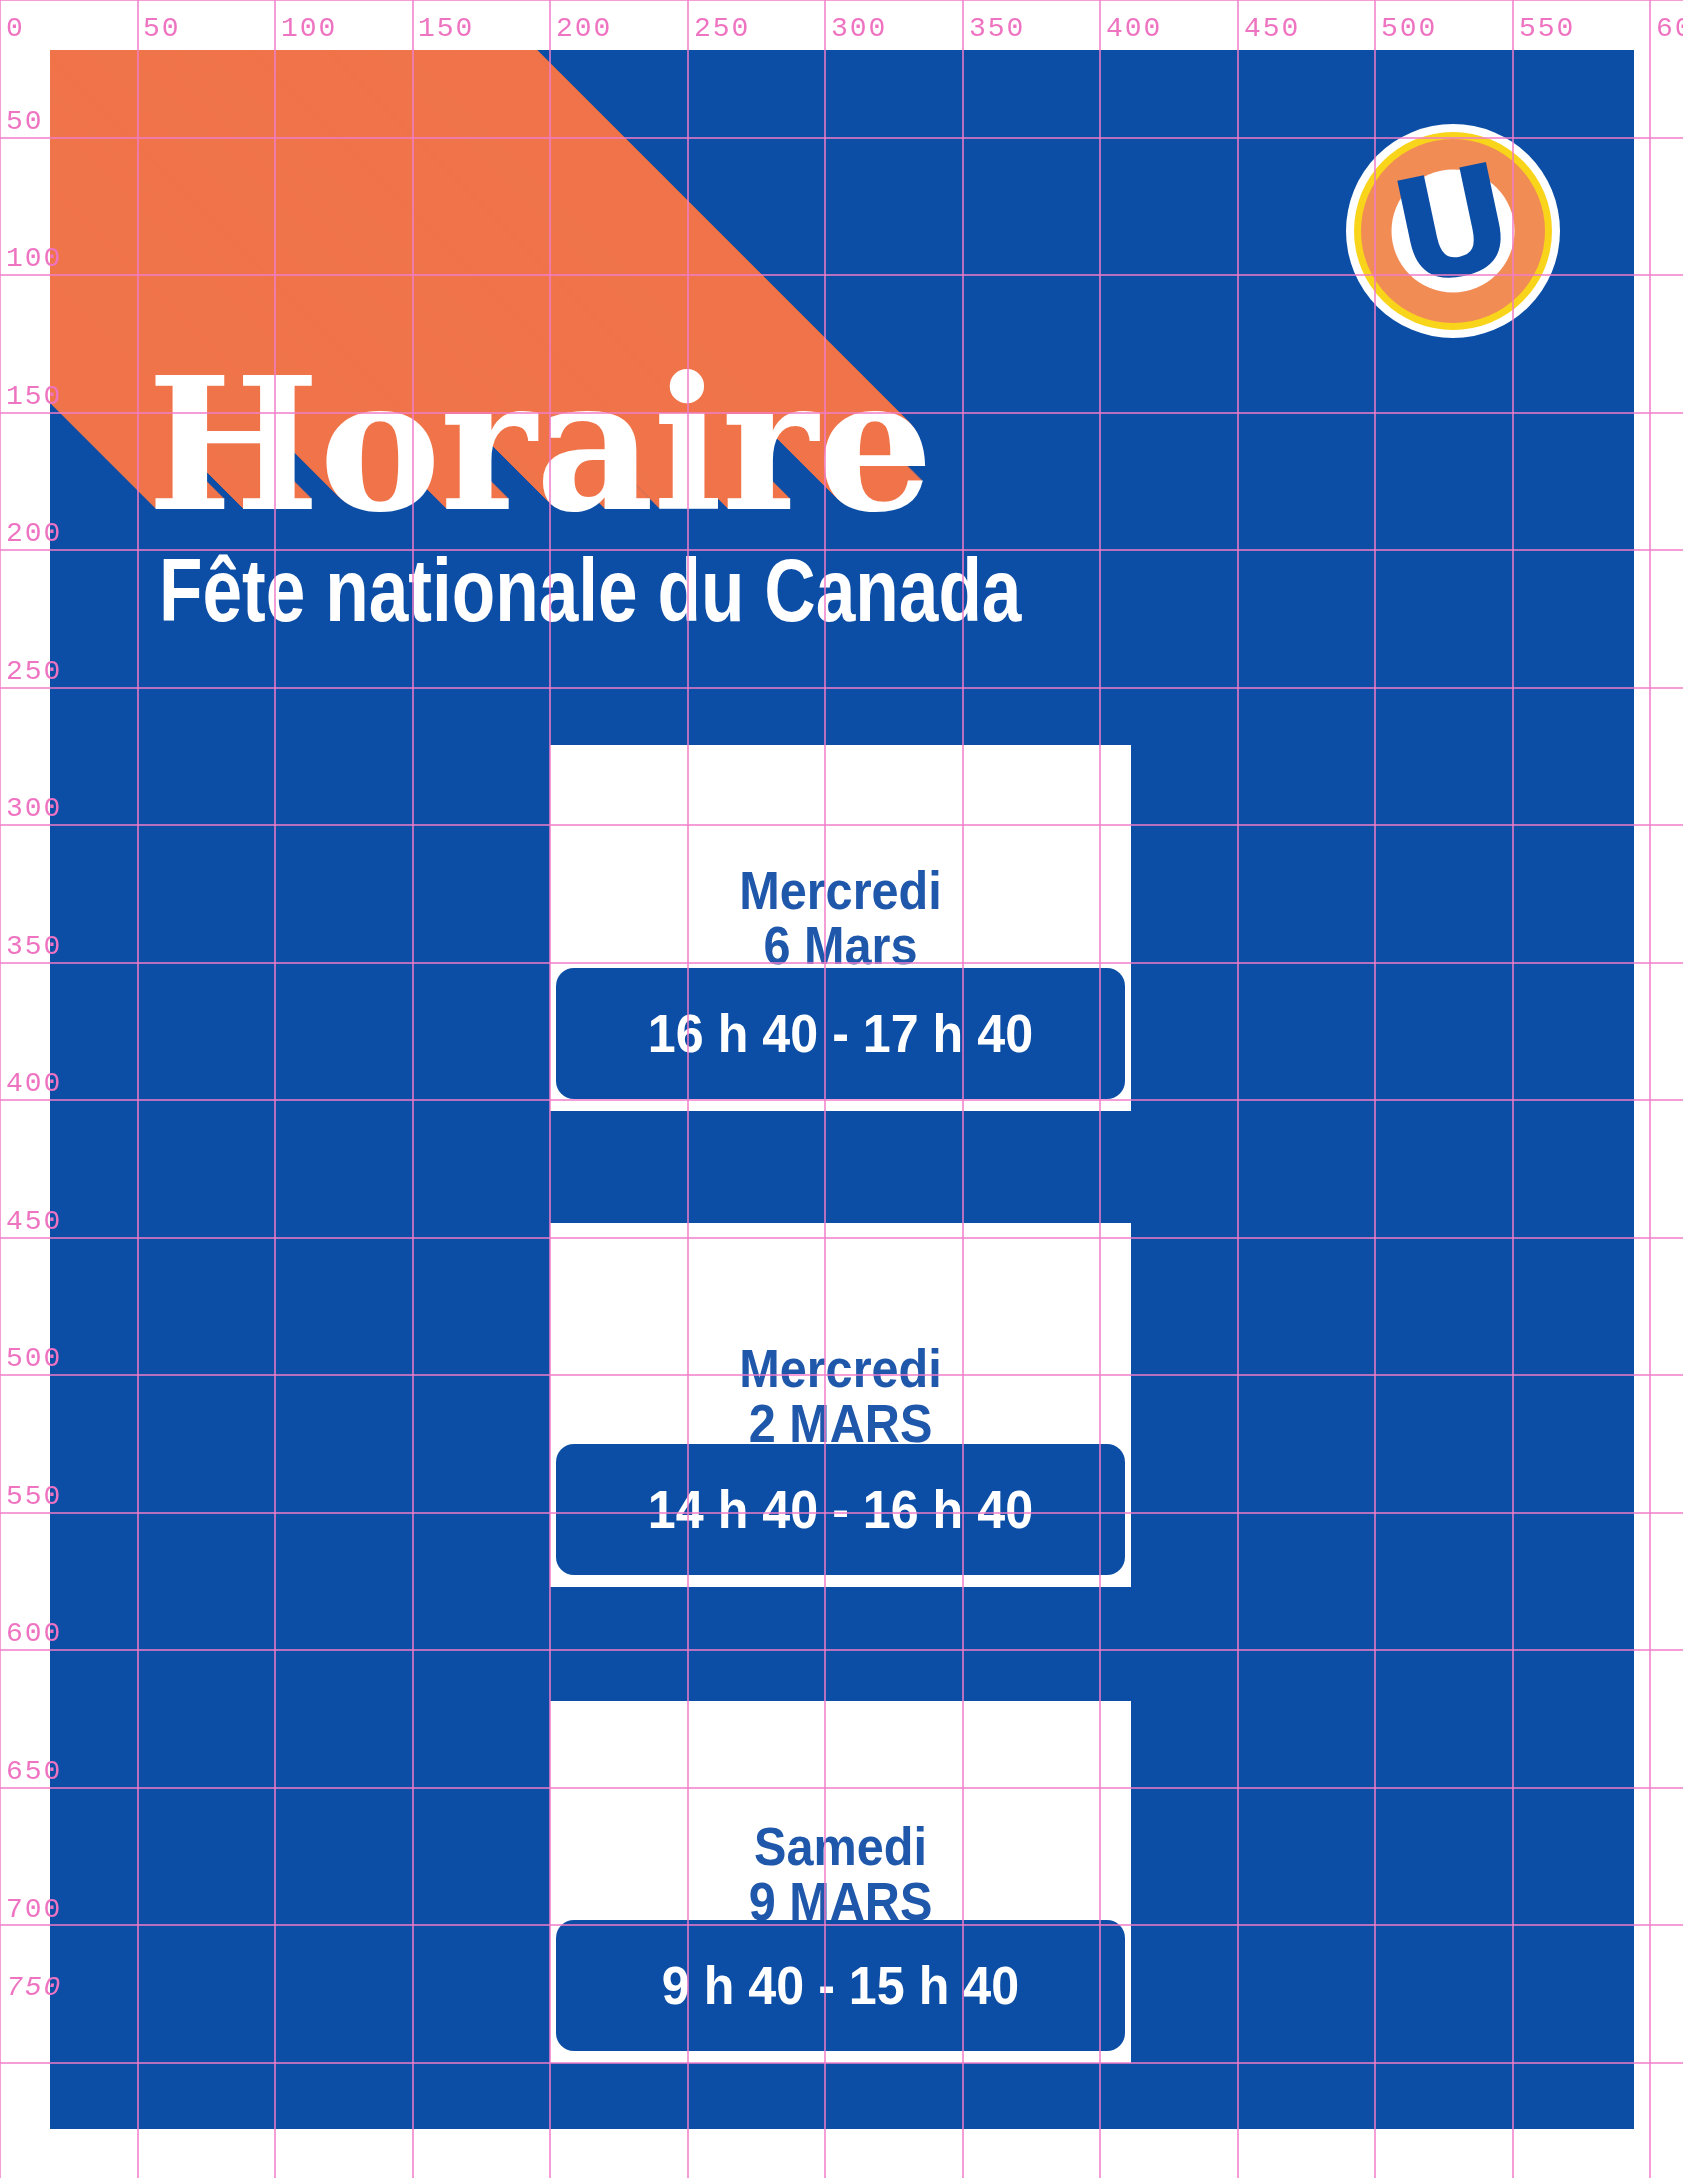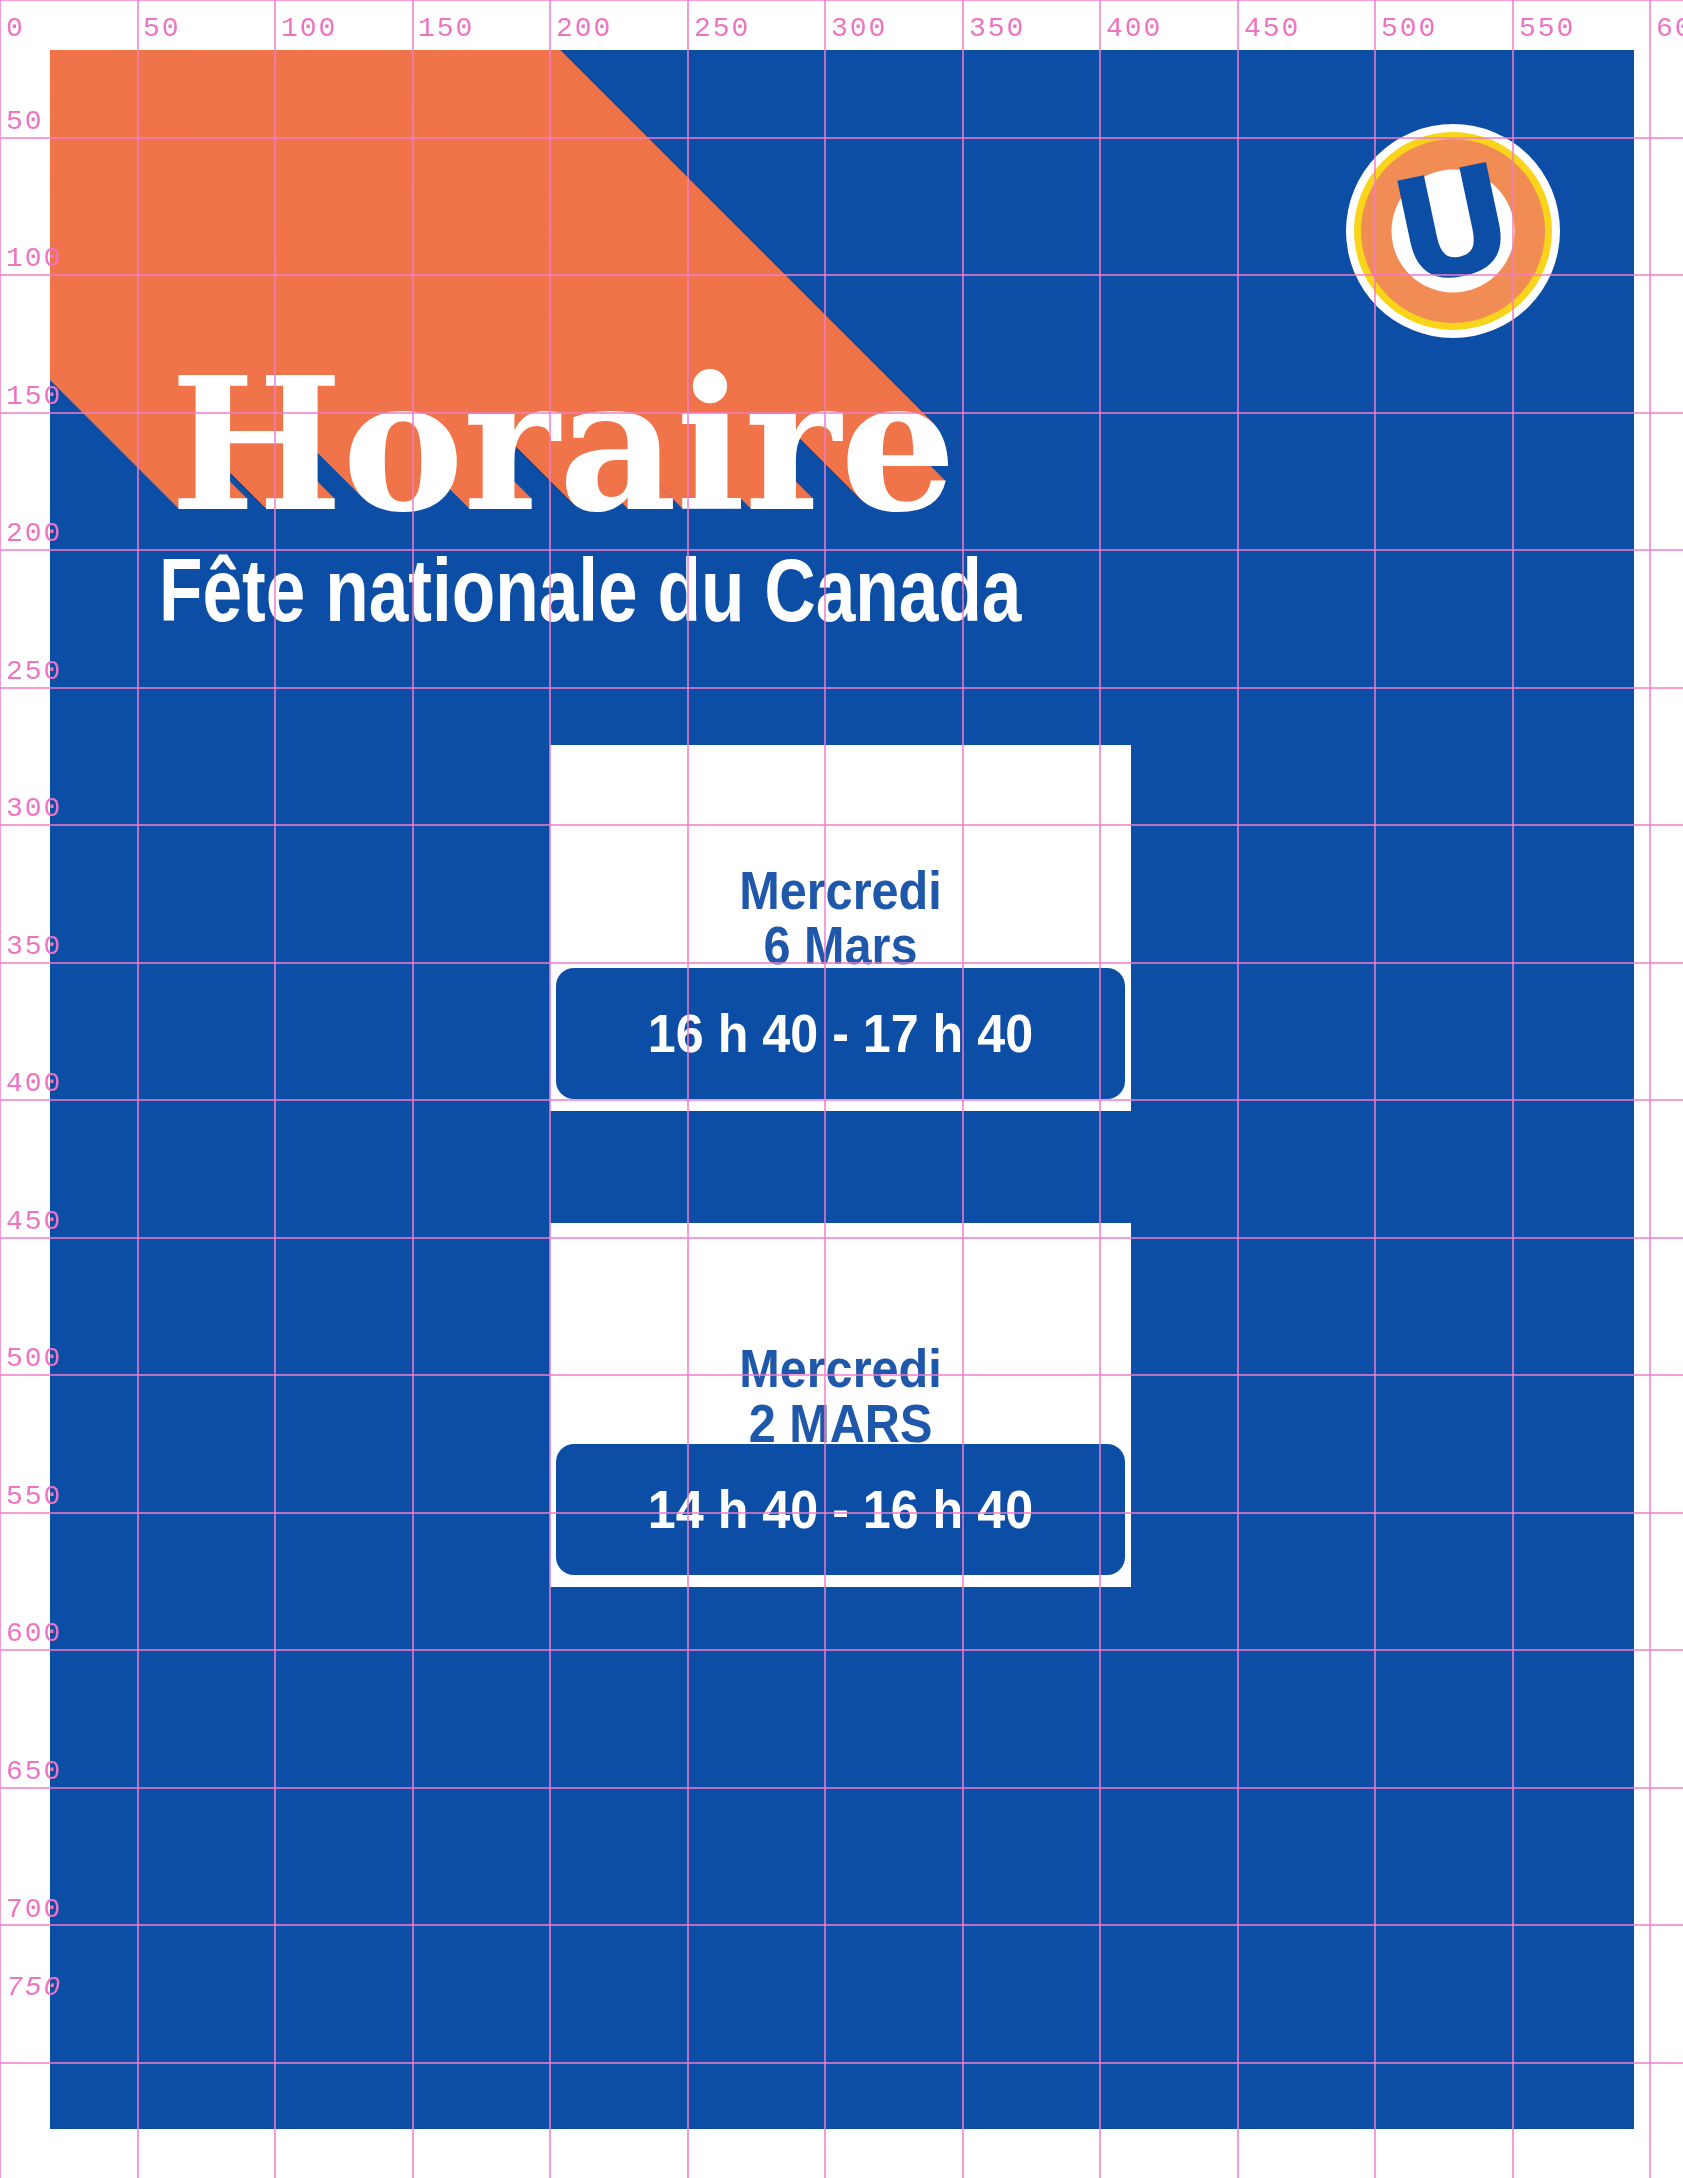--- a/index.html
+++ b/index.html
@@ -6,21 +6,21 @@
     --blue:#0c4ea6; --orange:#f0744a; --pink:#ee74c2;
     --pink-line:rgba(240,124,200,0.75);
     --logo-yellow:#f8d41a; --logo-orange:#f28c55; --card-text:#1f57ab;
   }
   html,body{margin:0;padding:0;background:#ffffff;}
   .canvas{position:relative;width:1683px;height:2178px;background:#ffffff;overflow:hidden;
           font-family:"Liberation Sans",sans-serif;}
   
   .poster{position:absolute;left:50px;top:50px;width:1584px;height:2079px;
           background:var(--blue);overflow:hidden;z-index:1;}
-  .poster-title{position:absolute;left:120px;top:328px;margin:0;color:#fff;
+  .poster-title{position:absolute;left:97px;top:328px;margin:0;color:#fff;
       font-family:"DejaVu Serif",serif;font-weight:bold;font-size:183px;line-height:134px;
       letter-spacing:-1px;white-space:nowrap;}
   .poster-subtitle{position:absolute;left:109px;top:509px;color:#fff;
       font-weight:bold;font-size:89px;line-height:63px;white-space:nowrap;
       transform:scaleX(0.80);transform-origin:left center;letter-spacing:0px;}
   
   .logo{position:absolute;left:1296px;top:74px;width:214px;height:214px;}
   .logo .disc{position:absolute;border-radius:50%;left:50%;top:50%;transform:translate(-50%,-50%);}
   .d-outer{width:214px;height:214px;background:#fff;}
   .d-yellow{width:198px;height:198px;background:var(--logo-yellow);}
@@ -79,20 +79,29 @@
     <div class="card card-2">
       <div class="card-daylines">
         <div>Mercredi</div>
         <div>2 MARS</div>
       </div>
       <div class="banner">
         <span>14 h 40 - 16 h 40</span>
       </div>
     </div>
 
+    <div class="card card-3">
+      <div class="card-daylines">
+        <div>Samedi</div>
+        <div>9 MARS</div>
+      </div>
+      <div class="banner">
+        <span>9 h 40 - 15 h 40</span>
+      </div>
+    </div>
 
   </div>
 
   <div class="grid-overlay">
       <div class="gl-v" style="left: -1px;"></div>
       <div class="gl-label" style="left: 6px; top: 15px;">0</div>
       <div class="gl-v" style="left: 137px;"></div>
       <div class="gl-label" style="left: 143px; top: 15px;">50</div>
       <div class="gl-v" style="left: 274px;"></div>
       <div class="gl-label" style="left: 281px; top: 15px;">100</div>

